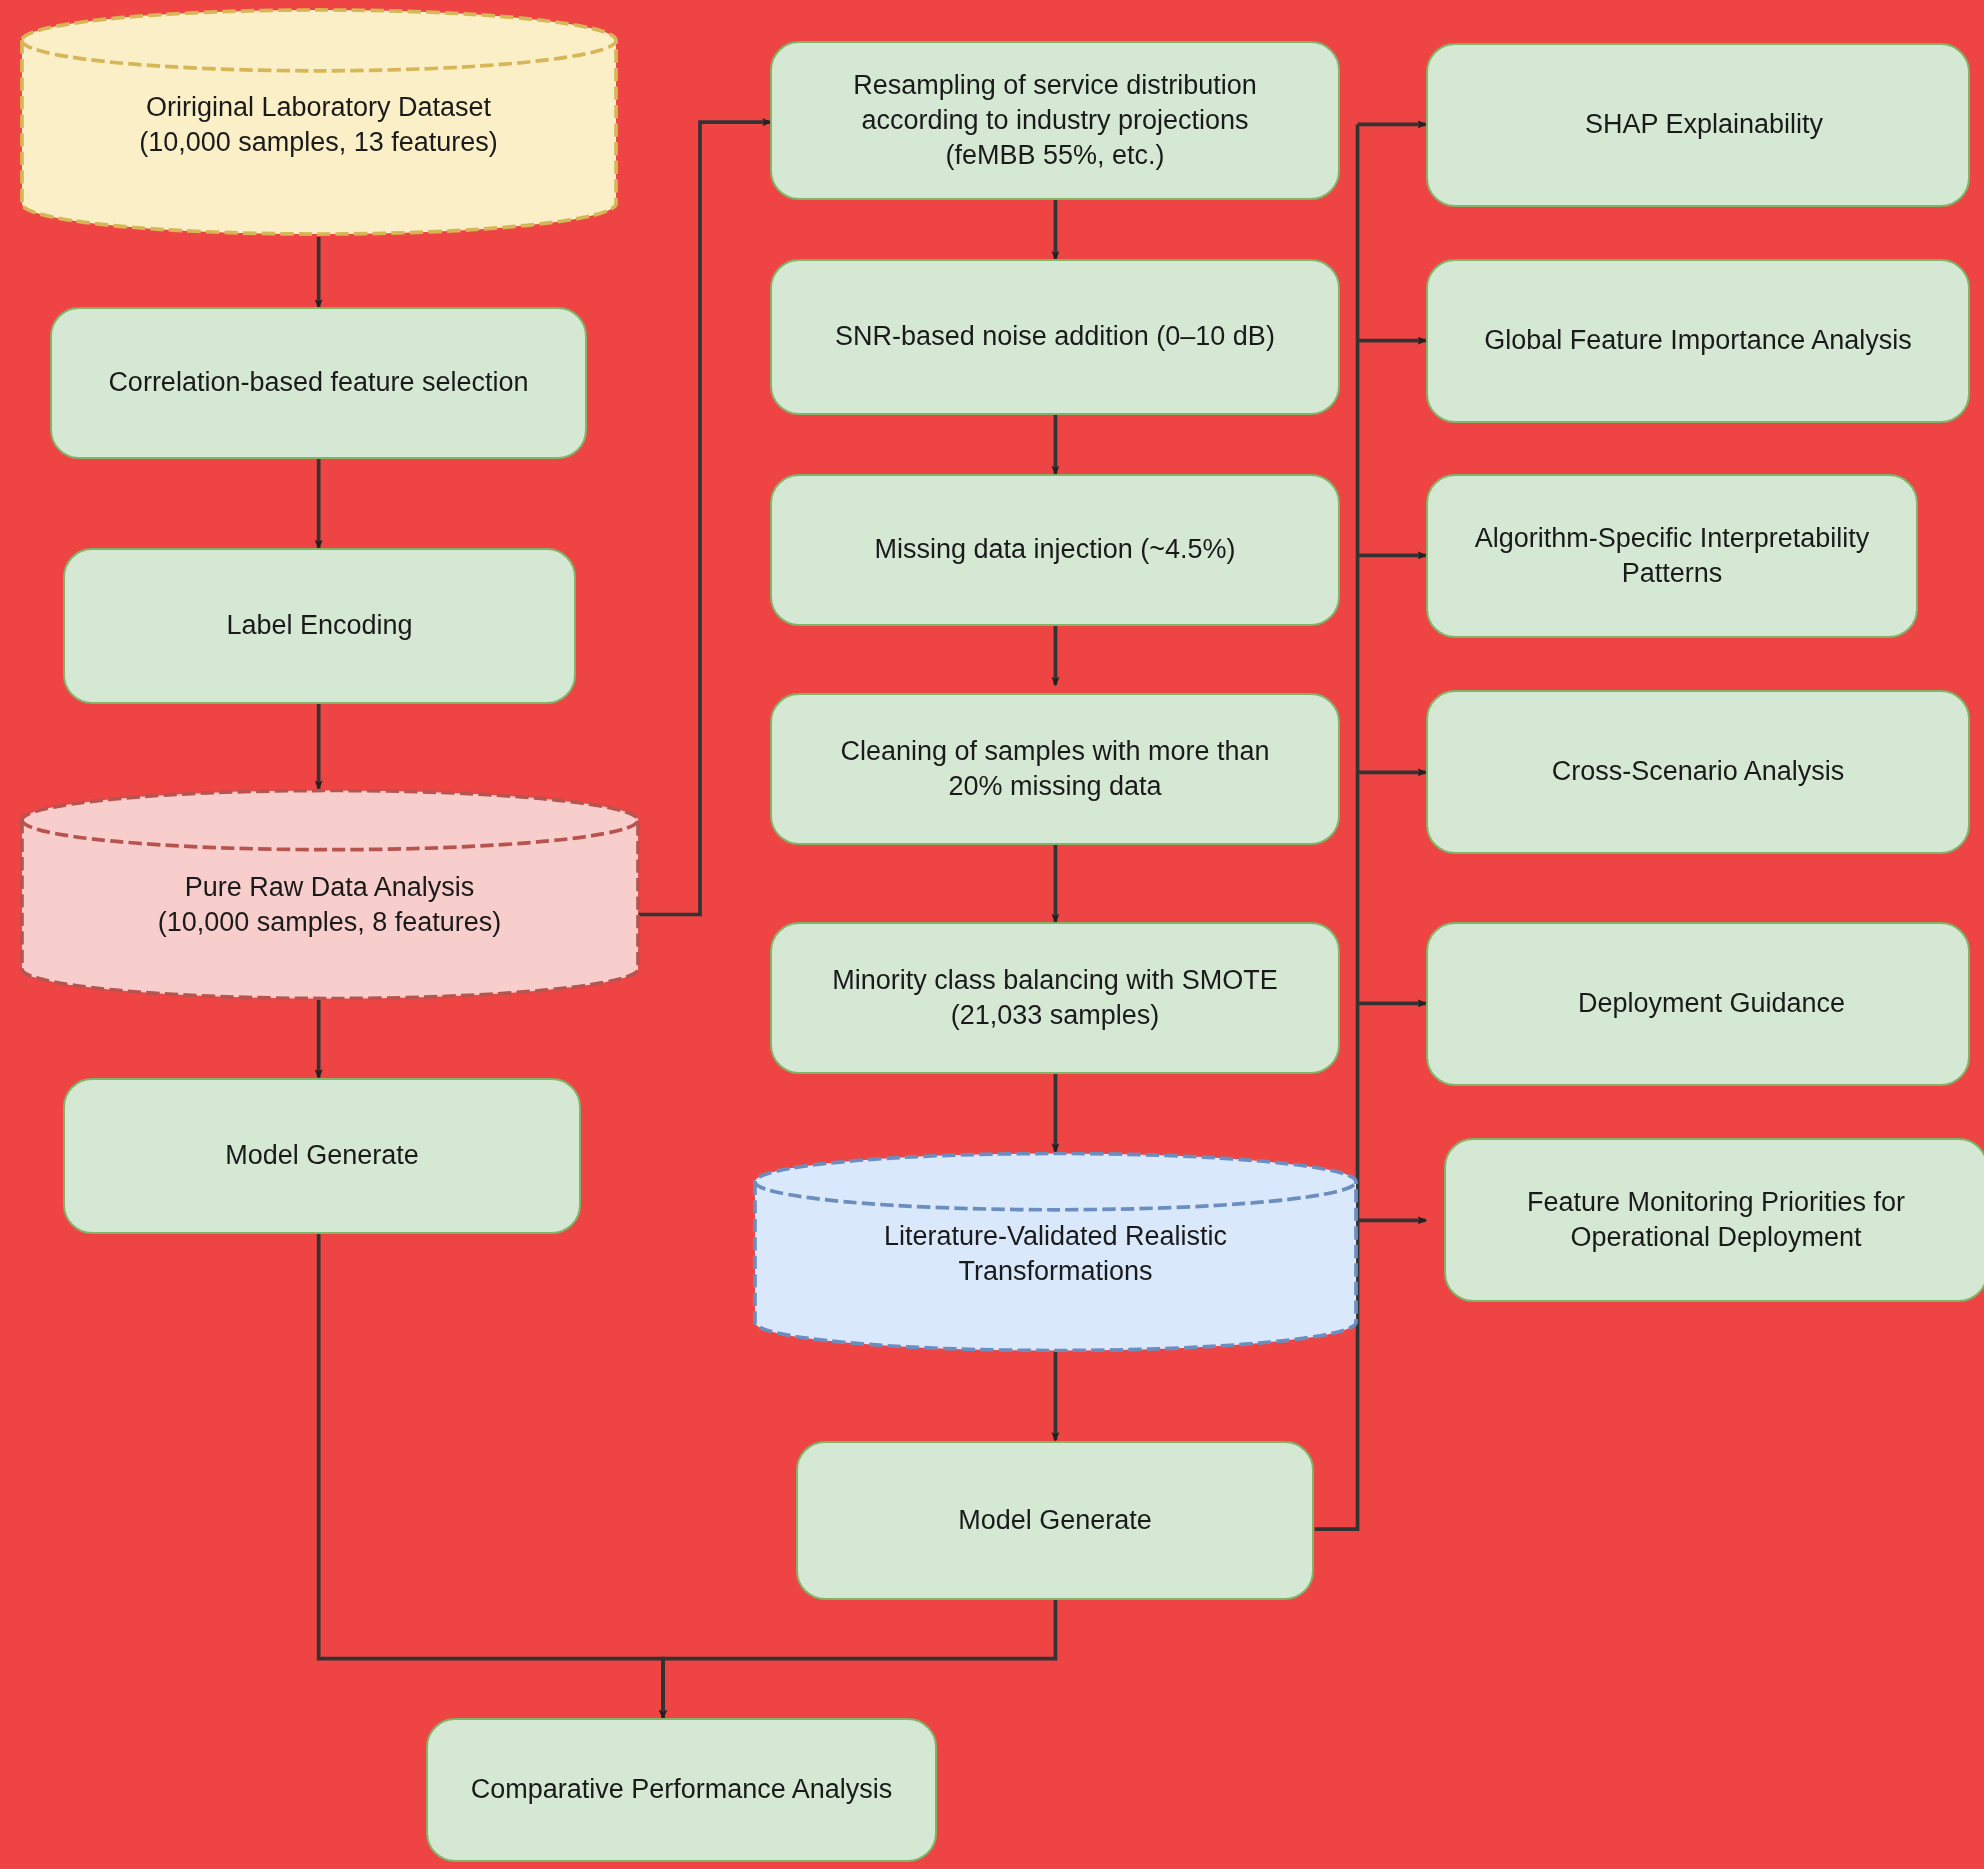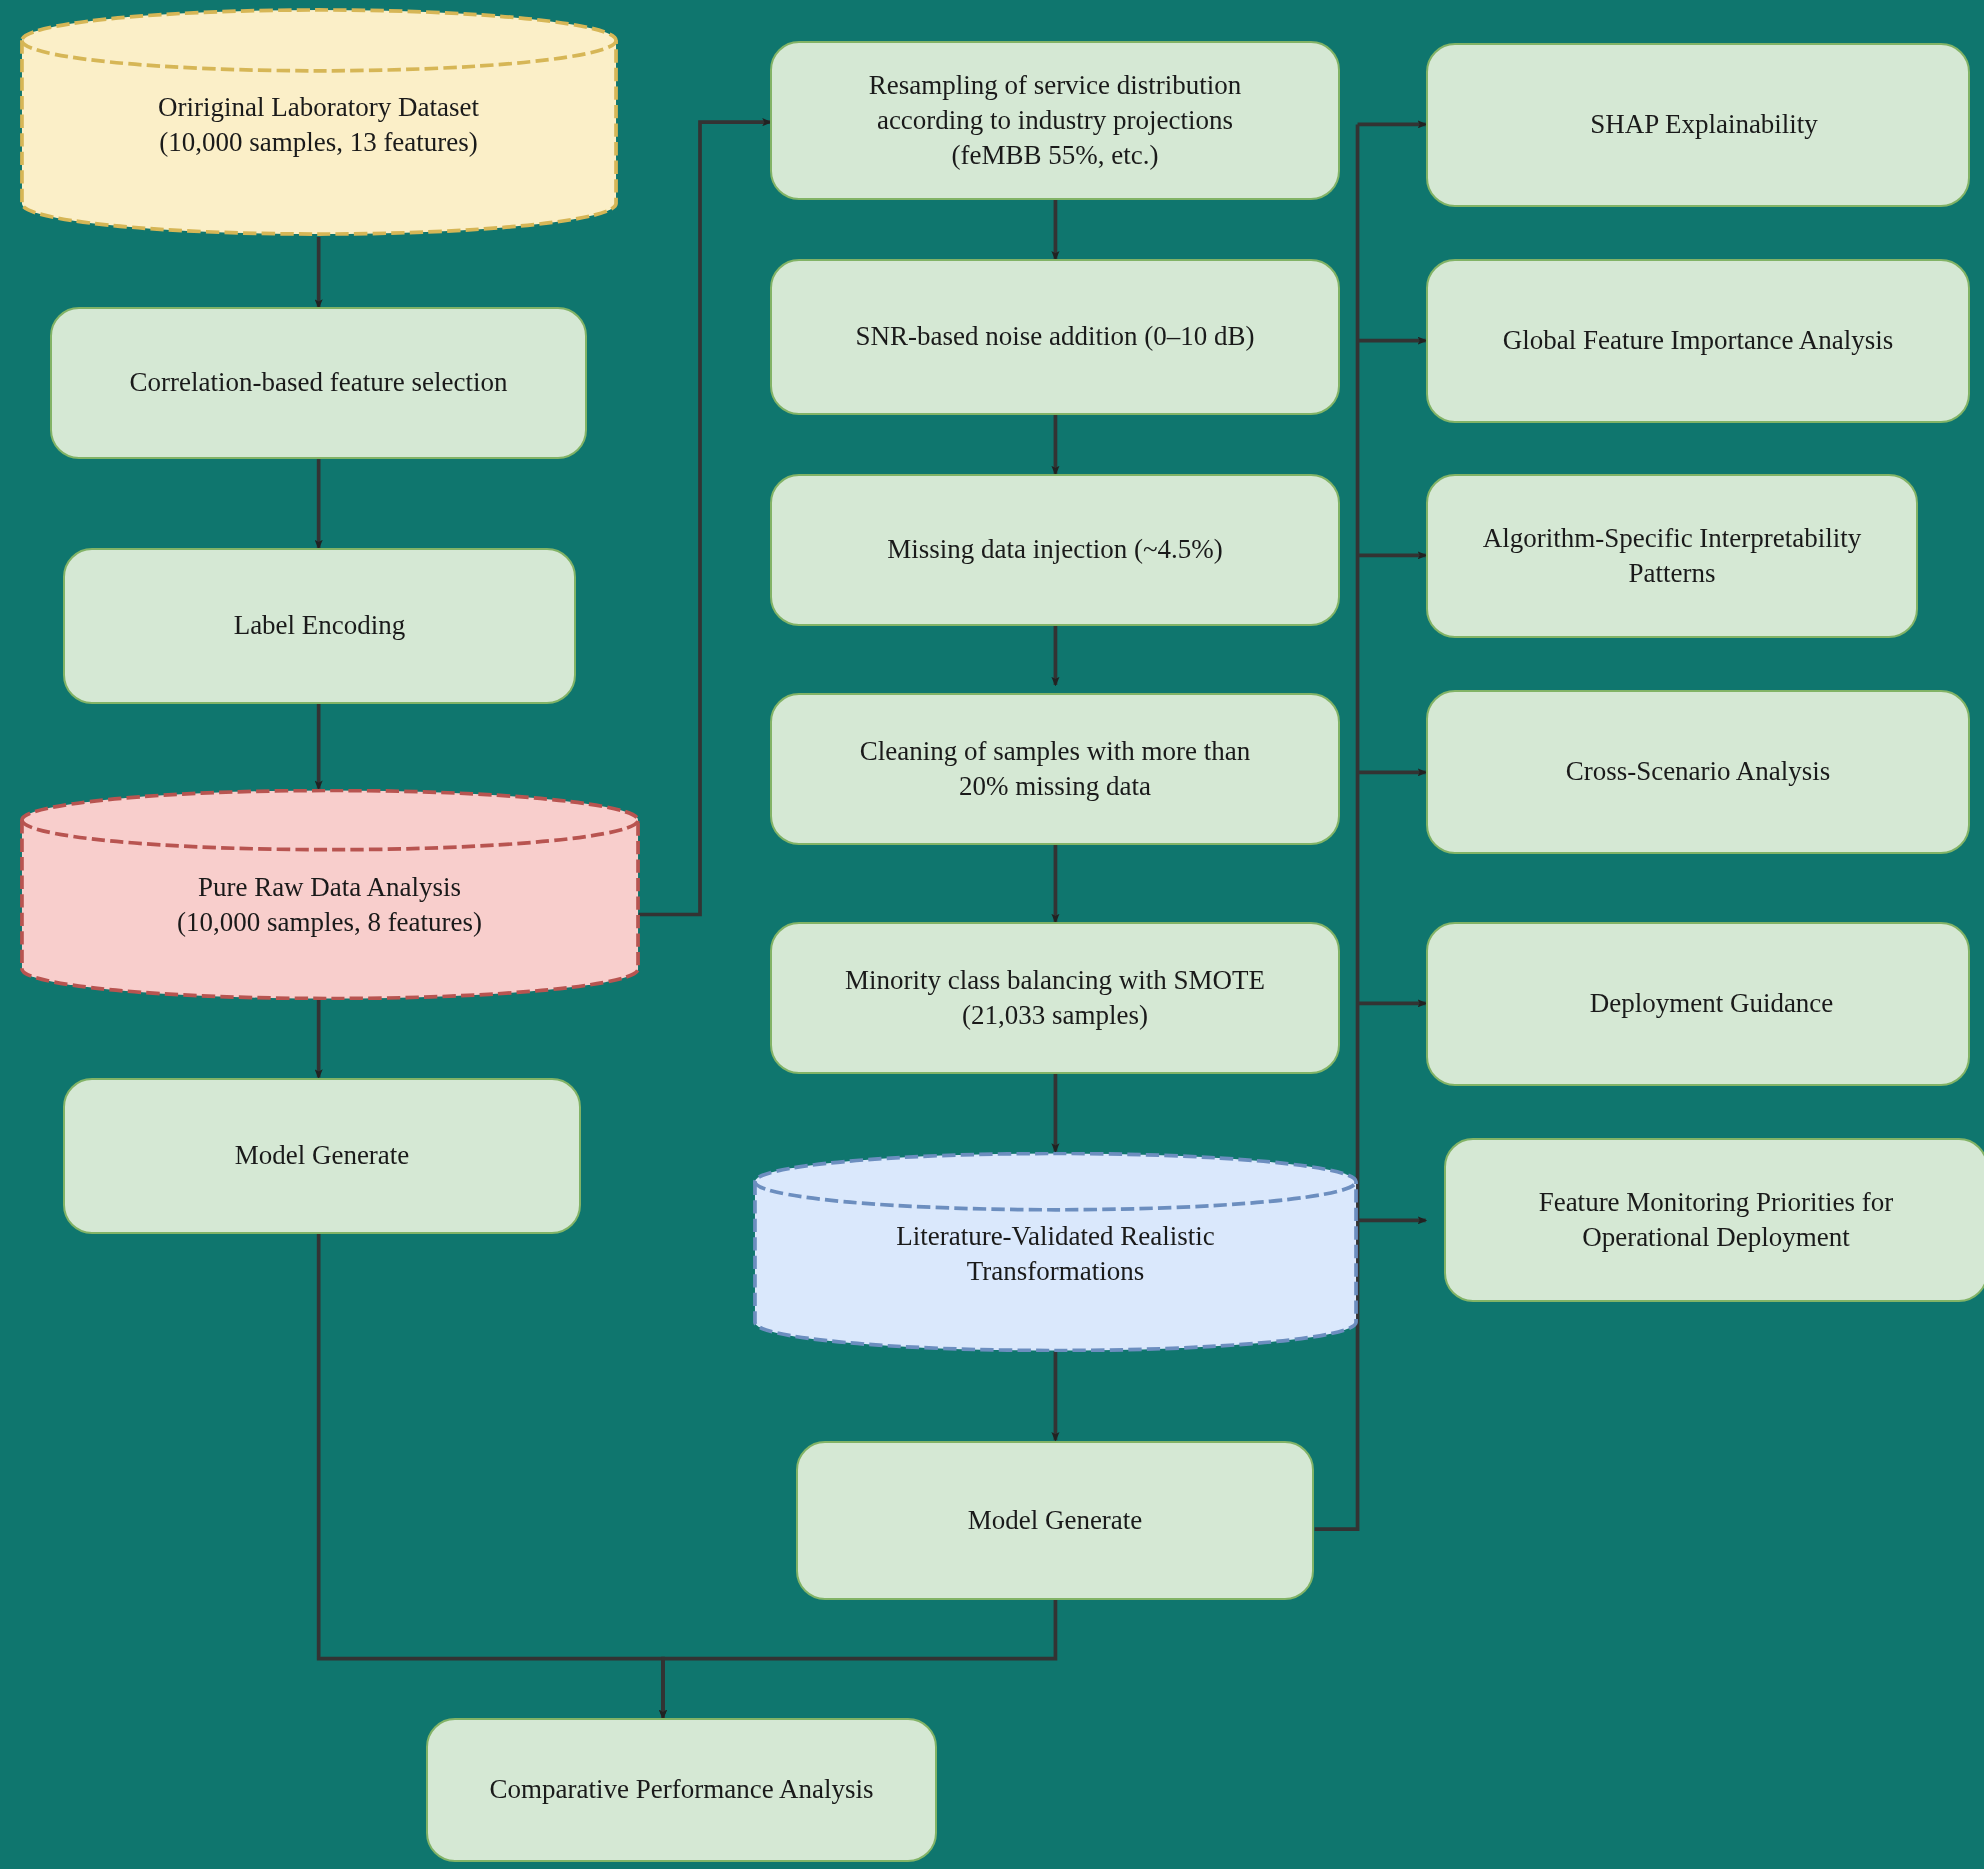--- a/index.html
+++ b/index.html
@@ -4,22 +4,22 @@
 <style>
   html, body {
     margin: 0;
     padding: 0;
     background: #ffffff;
   }
   #canvas {
     position: relative;
     width: 1985px;
     height: 1869px;
-    background: #0f766e;
-    font-family: Liberation Serif, serif;
+    background: #ef4444;
+    font-family: Liberation Sans, sans-serif;
     overflow: hidden;
   }
   svg.edges {
     position: absolute;
     left: 0; top: 0;
     width: 1985px;
     height: 1869px;
     pointer-events: none;
     z-index: 1;
   }

